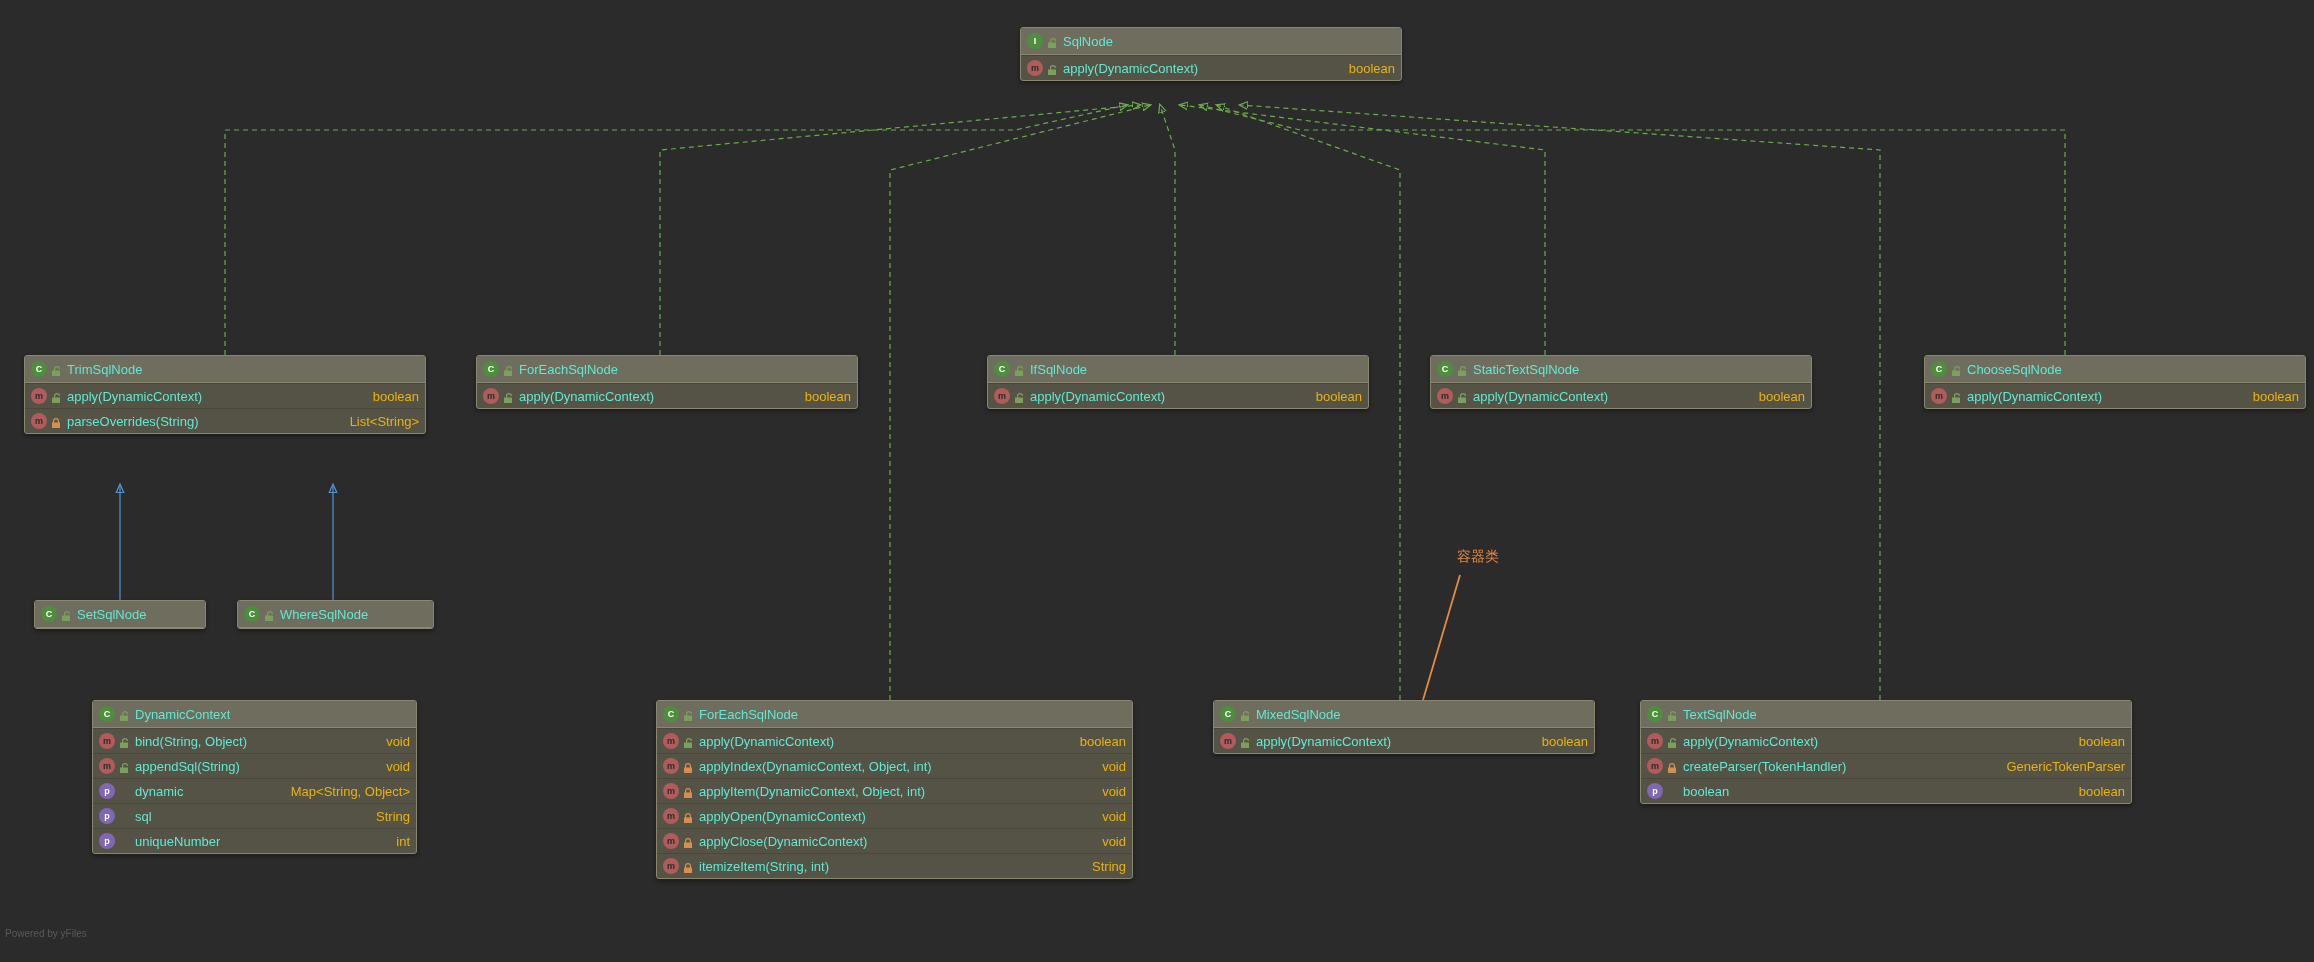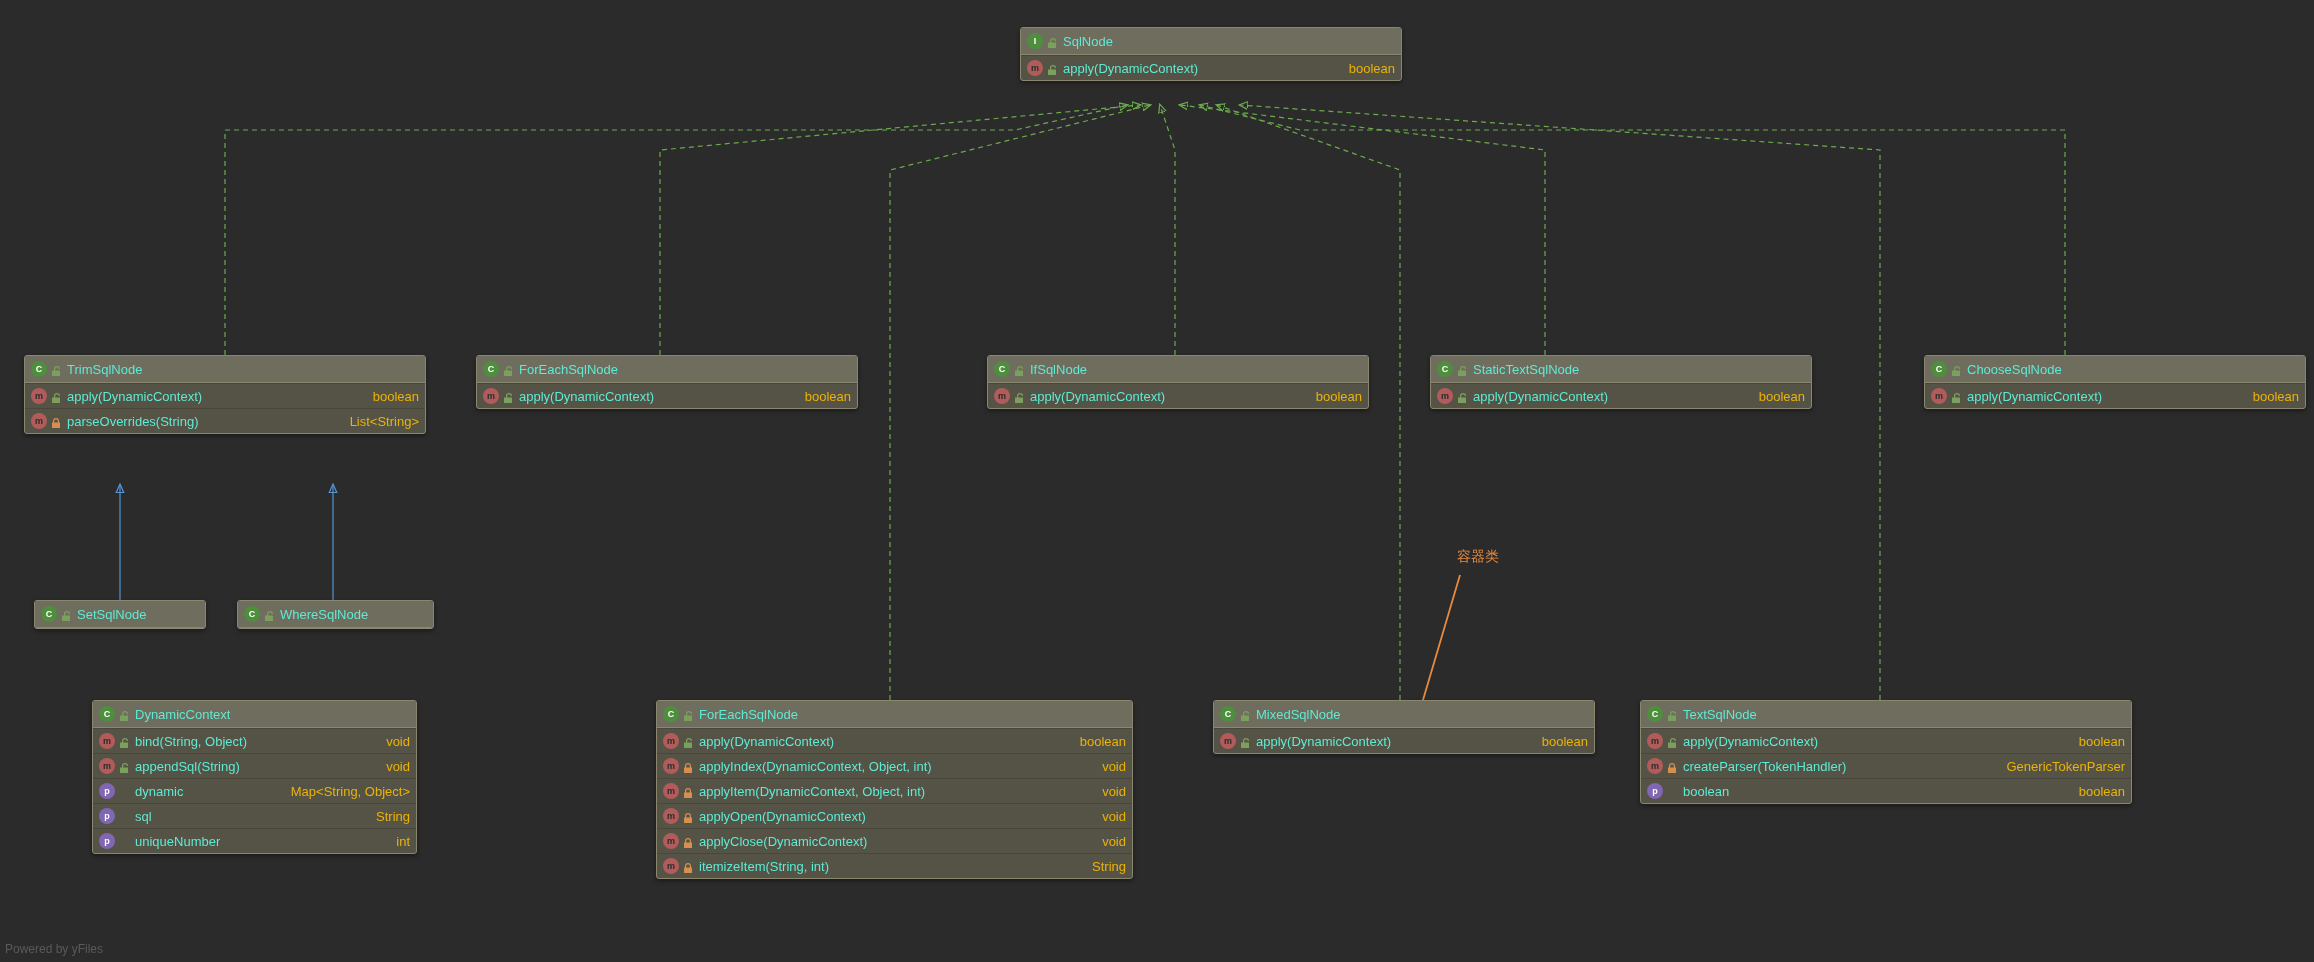--- a/index.html
+++ b/index.html
@@ -10,21 +10,21 @@
   .row:first-of-type{border-top:none}
   .ic{width:16px;height:16px;border-radius:50%;display:inline-flex;align-items:center;justify-content:center;font-size:9px;font-weight:bold;color:#2b2b2b;margin-right:4px;flex-shrink:0}
   .ic-c{background:#4e8f3d;color:#fff}
   .ic-i{background:#4e8f3d;color:#fff}
   .ic-m{background:#b15b5b}
   .ic-p{background:#8066b3;color:#fff}
   .mod{width:10px;height:10px;margin-right:6px;flex-shrink:0}
   .nm{color:#5eead4;white-space:nowrap;overflow:hidden}
   .tp{color:#eab308;margin-left:auto;padding-left:14px;white-space:nowrap}
   .annot{position:absolute;color:#e88b3e;font-size:14px;font-weight:500}
-  .footer{position:absolute;left:5px;bottom:6px;color:#5a5a5a;font-size:12px}
+  .footer{position:absolute;left:5px;bottom:23px;color:#5a5a5a;font-size:10px}
   .locksvg path{fill:#d68f4e}
   .opensvg path{fill:#7ba05b}
 </style>
 </head>
 <body>
 
 <svg class="connectors">
   <defs>
     <marker id="ag" viewBox="0 0 10 10" refX="8" refY="5" markerWidth="8" markerHeight="8" orient="auto">
         <path d="M0 1 L9 5 L0 9 Z" fill="none" stroke="#6aab4c" stroke-width="1.3"></path>

